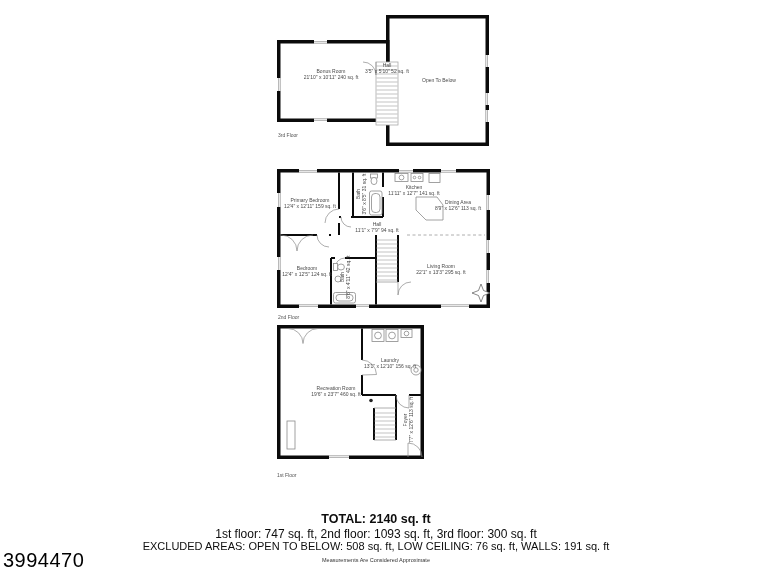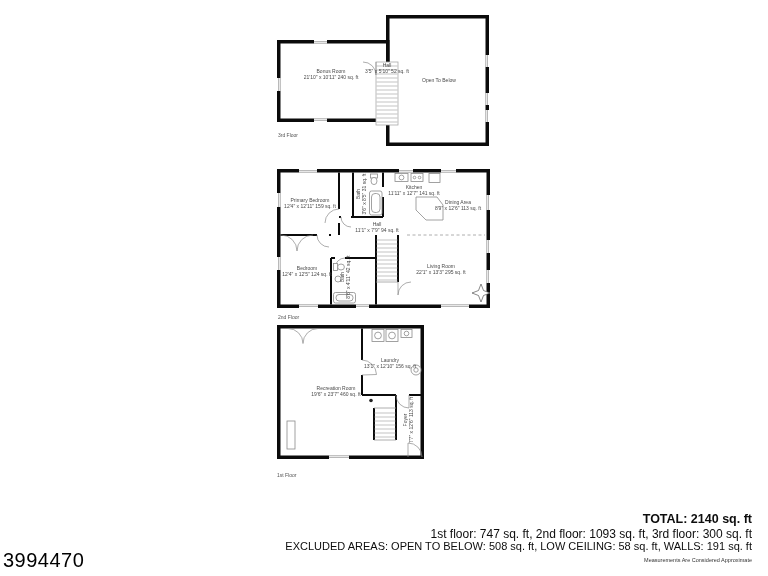--- a/index.html
+++ b/index.html
@@ -11,21 +11,21 @@
   .floor svg{display:block;}
   .room-label{
     position:absolute;text-align:center;color:#4a4a4a;
     font-size:5px;line-height:1.25;white-space:nowrap;
     transform:translateX(-50%);
   }
   .room-label.rot{transform:translate(-50%,-50%) rotate(-90deg);}
   .room-label .rname{display:block;}
   .room-label .rdims{display:block;}
   .floor-tag{position:absolute;font-size:5px;color:#555;white-space:nowrap;}
-  .summary{position:absolute;left:0;width:752px;text-align:right;}
+  .summary{position:absolute;left:0;width:752px;text-align:center;}
   .summary-total{top:512px;font-size:12.5px;font-weight:bold;color:#0d0d0d;}
   .summary-floors{top:527px;font-size:12px;color:#0d0d0d;}
   .summary-excluded{top:540px;font-size:11px;color:#0d0d0d;}
   .summary-disclaimer{top:557px;font-size:5.5px;color:#333;}
   .listing-id{position:absolute;left:3px;top:549px;font-size:20px;color:#000;letter-spacing:0.5px;}
 </style>
 </head>
 <body>
 
 <div class="floor" style="left:277px;top:12px;width:213px;height:140px;">
@@ -296,16 +296,16 @@
   </div>
   <div class="room-label rot" style="left:131px;top:95px;">
     <span class="rname">Foyer</span>
     <span class="rdims">7'7" x 12'6" 113 sq. ft</span>
   </div>
   <div class="floor-tag" style="left:0px;top:147px;">1st Floor</div>
 </div>
 
 <div class="summary summary-total">TOTAL: 2140 sq. ft</div>
 <div class="summary summary-floors">1st floor: 747 sq. ft, 2nd floor: 1093 sq. ft, 3rd floor: 300 sq. ft</div>
-<div class="summary summary-excluded">EXCLUDED AREAS: OPEN TO BELOW: 508 sq. ft, LOW CEILING: 58 sq. ft, WALLS: 191 sq. ft</div>
+<div class="summary summary-excluded">EXCLUDED AREAS: OPEN TO BELOW: 508 sq. ft, LOW CEILING: 76 sq. ft, WALLS: 191 sq. ft</div>
 <div class="summary summary-disclaimer">Measurements Are Considered Approximate</div>
 
 <div class="listing-id">3994470</div>
 
 </body></html>

